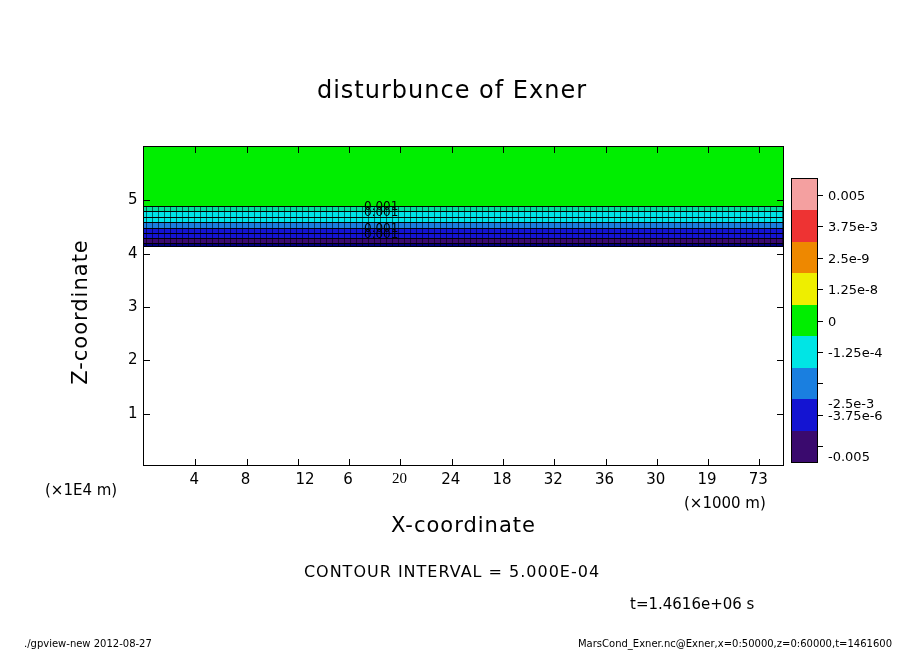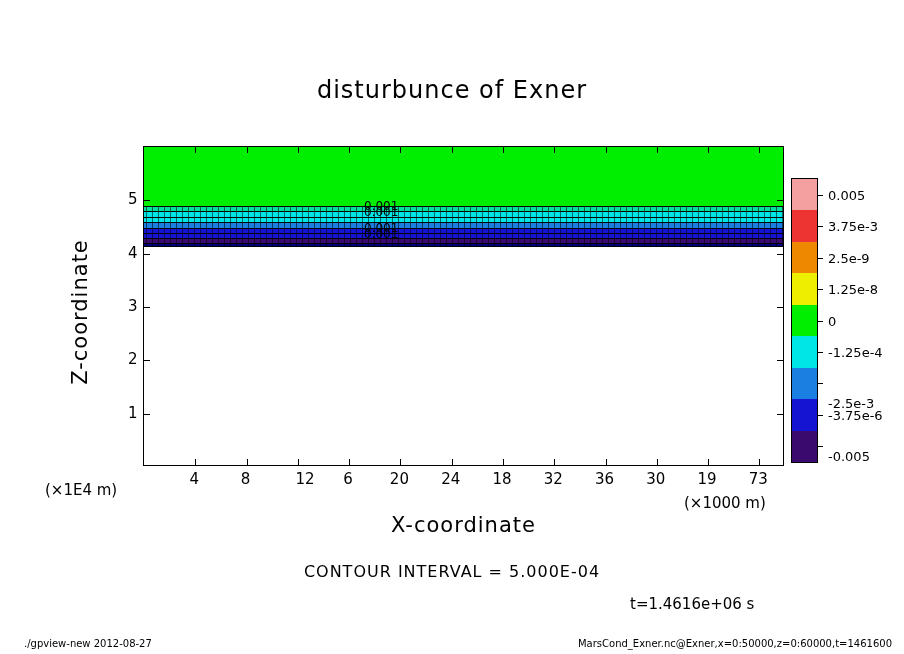--- a/index.html
+++ b/index.html
@@ -248,21 +248,21 @@
 <div class="clabel" style="left:364px;top:199px;">0.001</div>
 <div class="clabel" style="left:364px;top:205px;">0.001</div>
 <div class="clabel" style="left:364px;top:221px;">0.001</div>
 <div class="clabel" style="left:364px;top:227px;">0.001</div>
 
 <div id="xtick-labels">
     <div class="xlab abs" style="left: 194.28px;">4</div>
     <div class="xlab abs" style="left: 245.56px;">8</div>
     <div class="xlab abs" style="left: 305px;">12</div>
     <div class="xlab abs" style="left: 348.12px;">6</div>
-    <div class="xlab abs" style="left: 399.4px;">20</div>
+    <div class="xlab abs" style="left: 399.4px; font-family: Liberation Serif, serif;">20</div>
     <div class="xlab abs" style="left: 450.68px;">24</div>
     <div class="xlab abs" style="left: 501.96px;">18</div>
     <div class="xlab abs" style="left: 553.24px;">32</div>
     <div class="xlab abs" style="left: 604.52px;">36</div>
     <div class="xlab abs" style="left: 655.8px;">30</div>
     <div class="xlab abs" style="left: 707.08px;">19</div>
     <div class="xlab abs" style="left: 758.36px;">73</div>
   </div>
 <div id="ytick-labels">
     <div class="ylab abs" style="top: 412.667px;">1</div>

